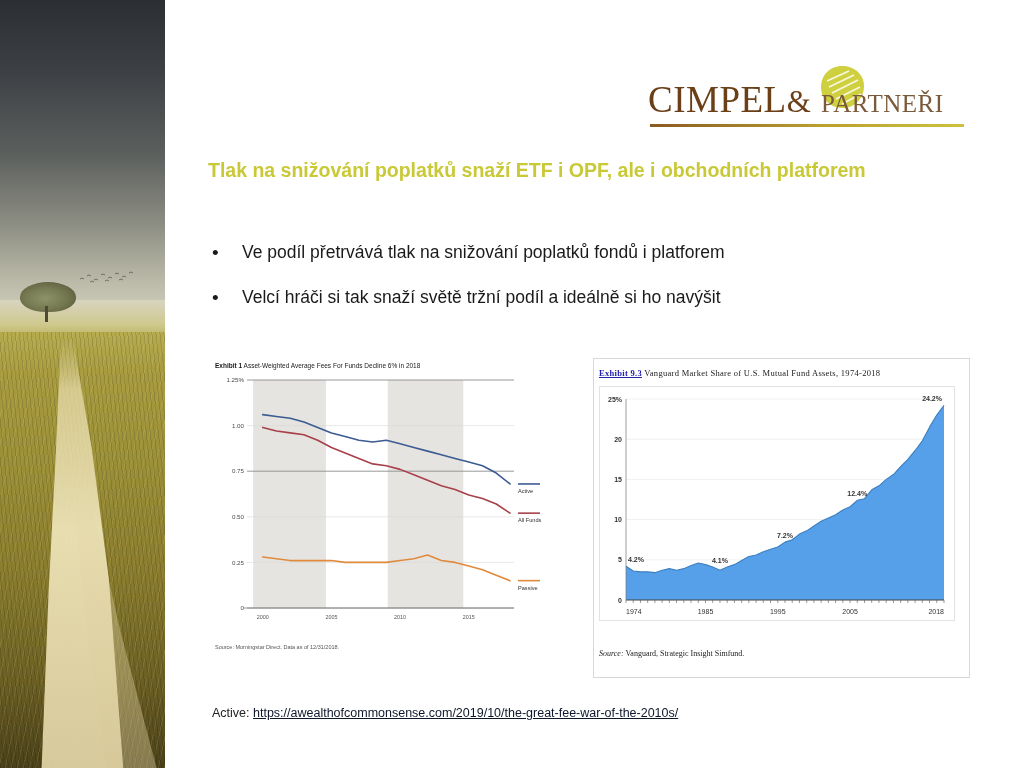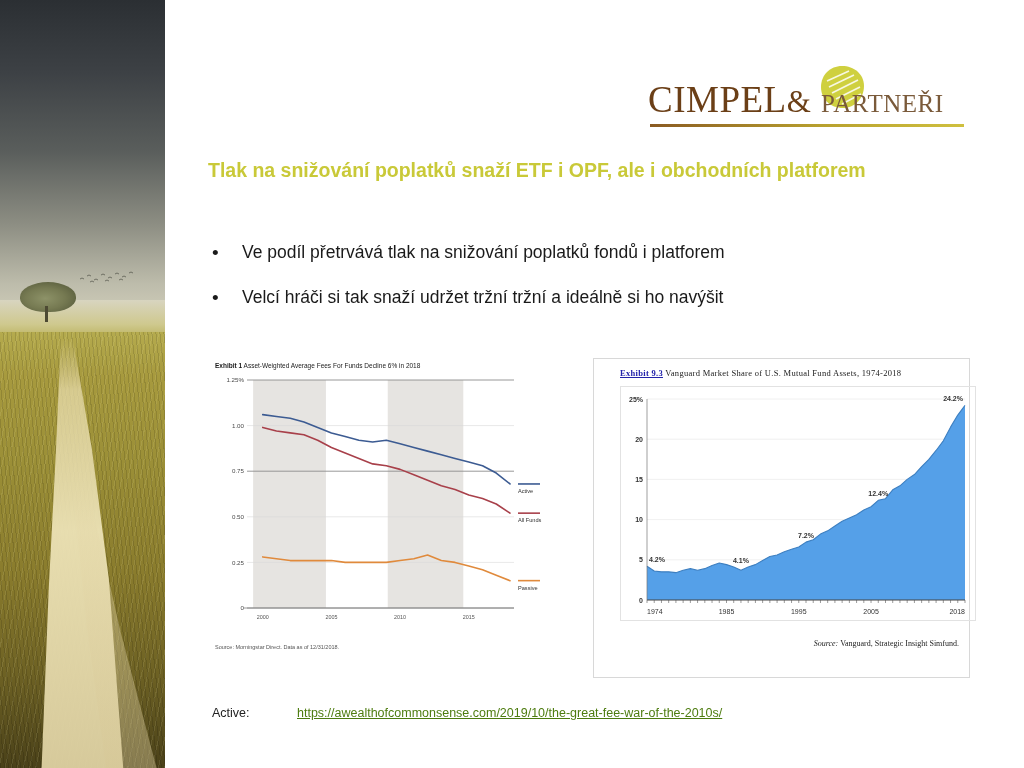--- a/index.html
+++ b/index.html
@@ -62,31 +62,31 @@
 
   
   .chart-left{position:absolute;left:0;top:0;width:355px;height:320px;}
   .cl-title{font-size:6.5px;color:#1a1a1a;margin-bottom:3px;white-space:nowrap;}
   .cl-title b{font-weight:bold;}
   .cl-plotwrap{position:relative;width:355px;height:258px;}
   .cl-source{font-size:5.5px;color:#555;margin-top:14px;}
 
   
   .chart-right{position:absolute;left:378px;top:-4px;width:377px;height:320px;
-       border:1px solid #d8d8d8;background:#fff;padding:8px 10px 6px 26px;box-sizing:border-box;}
+       border:1px solid #d8d8d8;background:#fff;padding:8px 10px 6px 5px;box-sizing:border-box;}
   .cr-title{font-size:8.5px;color:#1a1a1a;font-family:"Liberation Serif",serif;line-height:1.5;
        letter-spacing:.3px;margin-bottom:6px;}
   .cr-ex{color:#2222aa;font-weight:bold;text-decoration:underline;}
   .cr-plotbox{position:relative;width:356px;height:235px;border:1px solid #e2e2e2;box-sizing:border-box;}
-  .cr-source{font-size:8px;color:#222;font-family:"Liberation Serif",serif;margin-top:18px;text-align:right;}
+  .cr-source{font-size:8px;color:#222;font-family:"Liberation Serif",serif;margin-top:28px;}
   .cr-source i{font-style:italic;}
 
   
   .zdroj{position:absolute;left:212px;top:706px;font-size:12.5px;color:#222;}
-  .zdroj a{color:#4d7c0f;text-decoration:underline;margin-left:44px;}
+  .zdroj a{color:#0f172a;text-decoration:underline;}
 </style>
 </head>
 <body>
 
 <div class="slide">
 
   <div class="photo-band">
     <div class="sky"></div>
     <div class="horizon-glow"></div>
     <div class="field"></div>
@@ -133,21 +133,21 @@
 
   <div class="title">Tlak na snižování poplatků snaží ETF i OPF, ale i obchodních platforem</div>
 
   <div class="bullets">
     <div class="bullet">
       <span class="bullet-dot">•</span>
       <span class="bullet-txt">Ve podíl přetrvává tlak na snižování poplatků fondů i platforem</span>
     </div>
     <div class="bullet">
       <span class="bullet-dot">•</span>
-      <span class="bullet-txt">Velcí hráči si tak snaží udržet tržní tržní a ideálně si ho navýšit</span>
+      <span class="bullet-txt">Velcí hráči si tak snaží světě tržní podíl a ideálně si ho navýšit</span>
     </div>
   </div>
 
   <div class="charts">
 
     <div class="chart-left">
       <div class="cl-title">
         <b>Exhibit 1</b>
         <span>Asset-Weighted Average Fees For Funds Decline 6% in 2018</span>
       </div>

